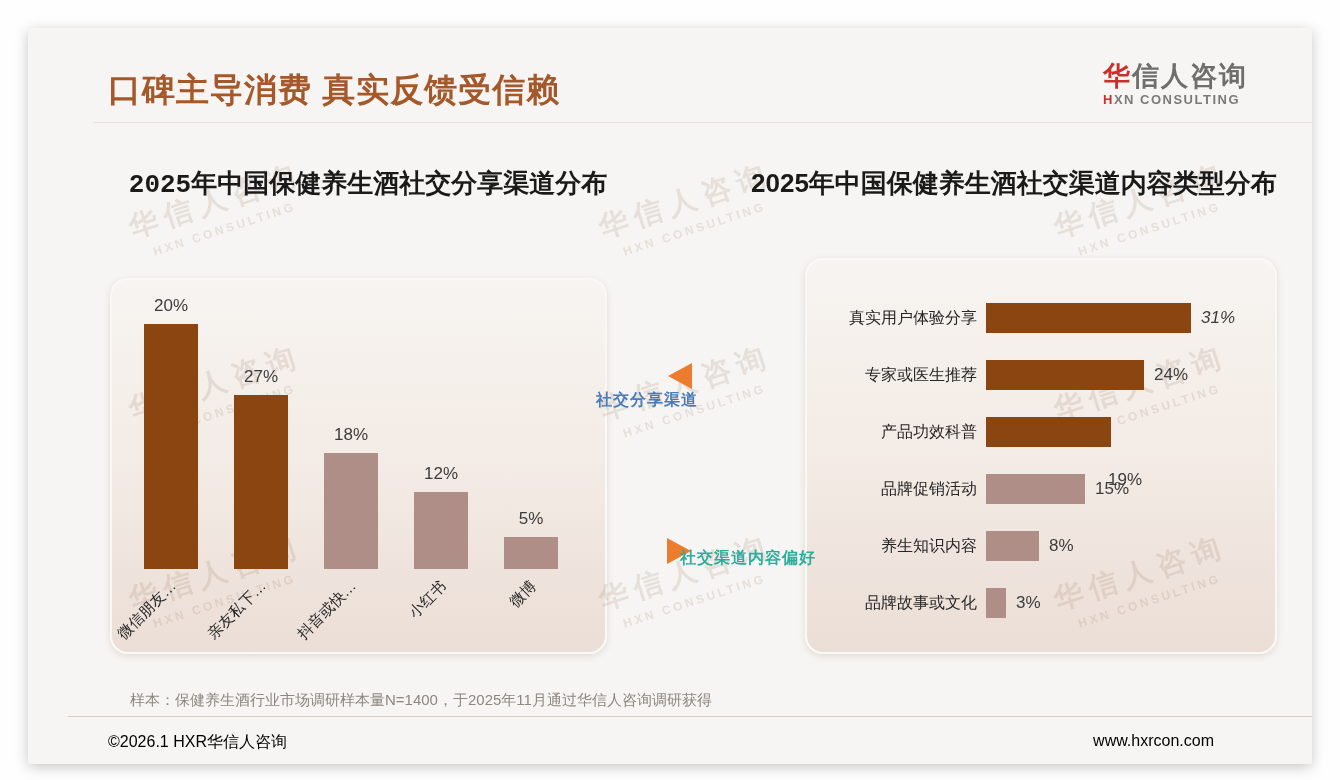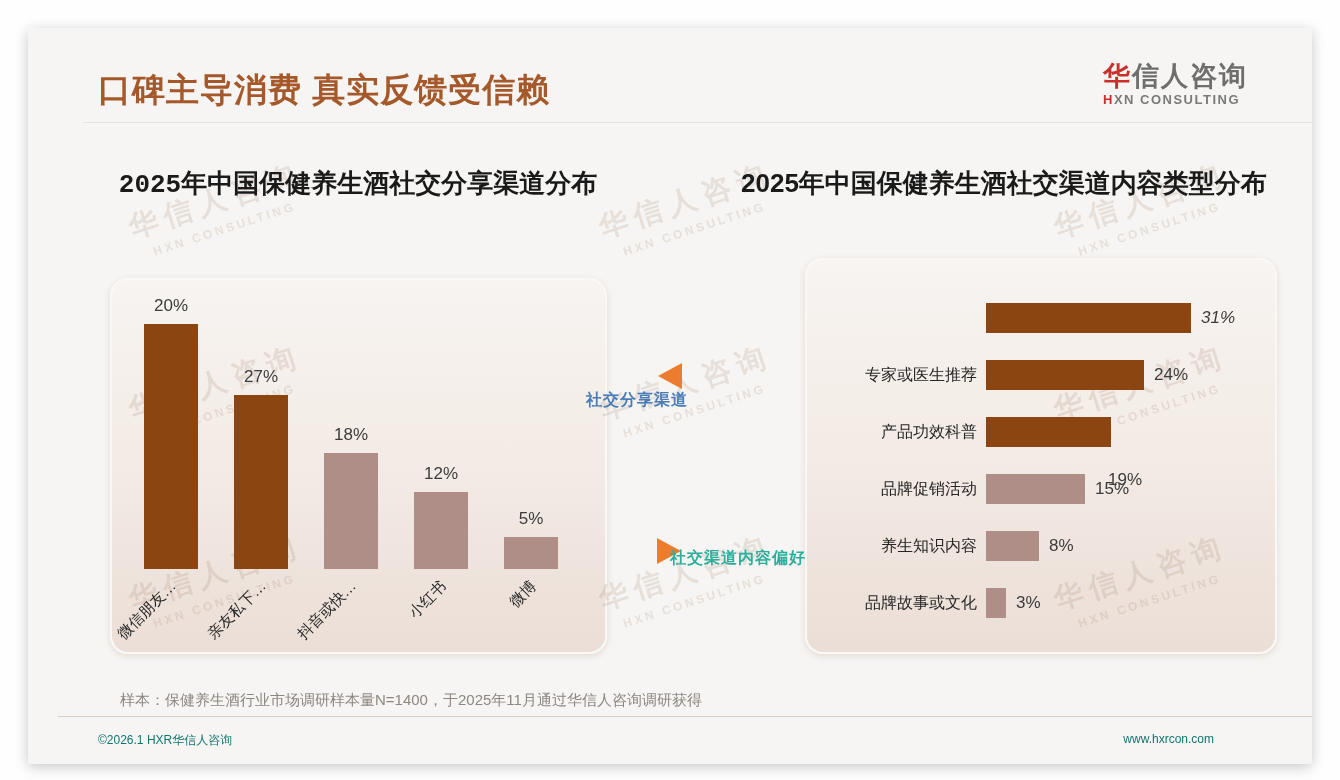--- a/index.html
+++ b/index.html
@@ -1,17 +1,17 @@
 <!DOCTYPE html>
 <html><head>
 <meta charset="utf-8">
 <style>
   html,body{margin:0;padding:0;width:1340px;height:780px;background:#FEFEFE;overflow:hidden;
     font-family:"Liberation Sans","DejaVu Sans",sans-serif;}
-  .abs{position:absolute;}
+  .abs{position:absolute;margin-left:10px;}
   .card{position:absolute;left:28px;top:28px;width:1284px;height:736px;background:#F6F5F3;
     box-shadow:0 3px 14px rgba(0,0,0,0.22);border-radius:2px;}
   .wm-layer{position:absolute;inset:0;z-index:1;pointer-events:none;overflow:hidden;}
   .wm{position:absolute;width:240px;text-align:center;transform:rotate(-18deg);color:rgba(150,112,88,0.16);}
   .wm1{font-size:29px;font-weight:bold;letter-spacing:7px;white-space:nowrap;}
   .wm2{font-size:12px;font-weight:bold;letter-spacing:3px;white-space:nowrap;margin-top:2px;}
   .z2{z-index:2;}
   .page-title{left:70px;top:40px;font-size:33px;font-weight:bold;color:#A5592A;white-space:nowrap;letter-spacing:1px;}
   .logo{top:34px;right:64px;text-align:left;line-height:1.1;}
   .logo-cn{font-size:27px;font-weight:bold;color:#6E6E6E;letter-spacing:2px;white-space:nowrap;}
@@ -33,21 +33,21 @@
   .hval{position:absolute;font-size:17px;color:#3C3C3C;line-height:30px;}
   .tri-left{left:630px;top:335px;width:0;height:0;border-top:13px solid transparent;
     border-bottom:13px solid transparent;border-right:24px solid #EC7D2F;}
   .tri-right{left:629px;top:510px;width:0;height:0;border-top:13px solid transparent;
     border-bottom:13px solid transparent;border-left:24px solid #EC7D2F;}
   .annot{font-size:16px;font-weight:bold;letter-spacing:1px;white-space:nowrap;}
   .annot-left{left:558px;top:362px;color:#4A7CB8;}
   .annot-right{left:642px;top:520px;color:#2BAE9C;}
   .footnote{left:92px;top:663px;font-size:15px;color:#8D8780;white-space:nowrap;}
   .footer-divider{left:30px;right:0;top:688px;height:1px;background:#D6CCC4;}
-  .footer-txt{top:704px;font-size:12px;color:#0f766e;white-space:nowrap;}
+  .footer-txt{top:704px;font-size:16px;color:#000000;white-space:nowrap;}
   .footer-left{left:70px;}
   .footer-right{right:98px;}
 </style>
 </head>
 <body>
 
 <div class="card">
 
   <div class="abs page-title z2" style="color: rgb(165, 89, 42);">口碑主导消费 真实反馈受信赖</div>
 
@@ -76,20 +76,21 @@
         <div class="vval" style="left: 284px; top: 184px;">12%</div>
         <div class="vcat" style="right: 168px; top: 297px;">小红书</div>
         <div class="vbar" style="left: 392px; top: 257px; height: 32px; background: rgb(174, 142, 134);"></div>
         <div class="vval" style="left: 374px; top: 229px;">5%</div>
         <div class="vcat" style="right: 78px; top: 297px;">微博</div>
       </div>
   </div>
 
   <div class="panel" style="left:777px;top:230px;width:468px;height:392px;">
     <div class="plot">
+        <div class="hlabel" style="top: 43px;">真实用户体验分享</div>
         <div class="hbar" style="top: 43px; width: 205px; background: rgb(139, 69, 17);"></div>
         <div class="hval" style="left: 394px; top: 43px; font-style: italic;">31%</div>
         <div class="hlabel" style="top: 100px;">专家或医生推荐</div>
         <div class="hbar" style="top: 100px; width: 158px; background: rgb(139, 69, 17);"></div>
         <div class="hval" style="left: 347px; top: 100px;">24%</div>
         <div class="hlabel" style="top: 157px;">产品功效科普</div>
         <div class="hbar" style="top: 157px; width: 125px; background: rgb(139, 69, 17);"></div>
         <div class="hval" style="left: 301px; top: 157px; margin-top: 48px;">19%</div>
         <div class="hlabel" style="top: 214px;">品牌促销活动</div>
         <div class="hbar" style="top: 214px; width: 99px; background: rgb(174, 142, 134);"></div>

